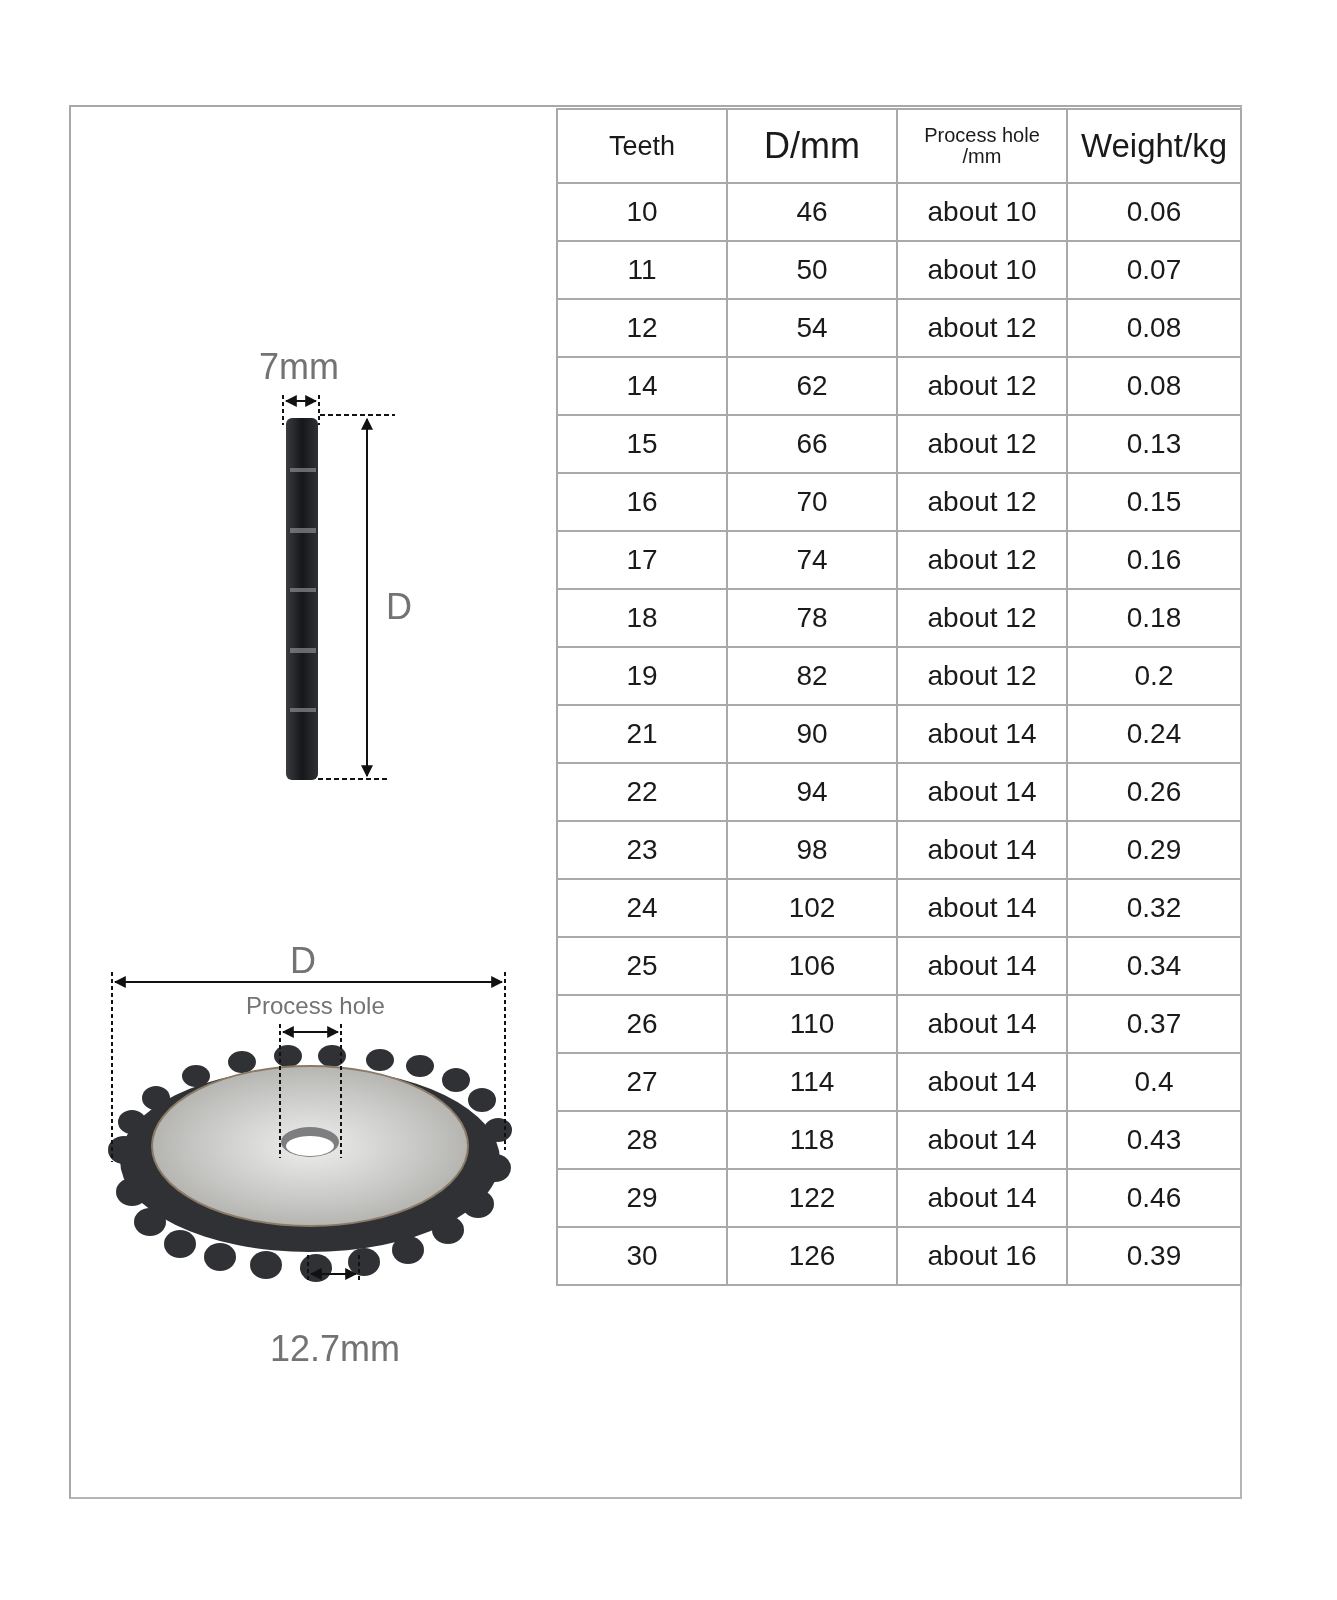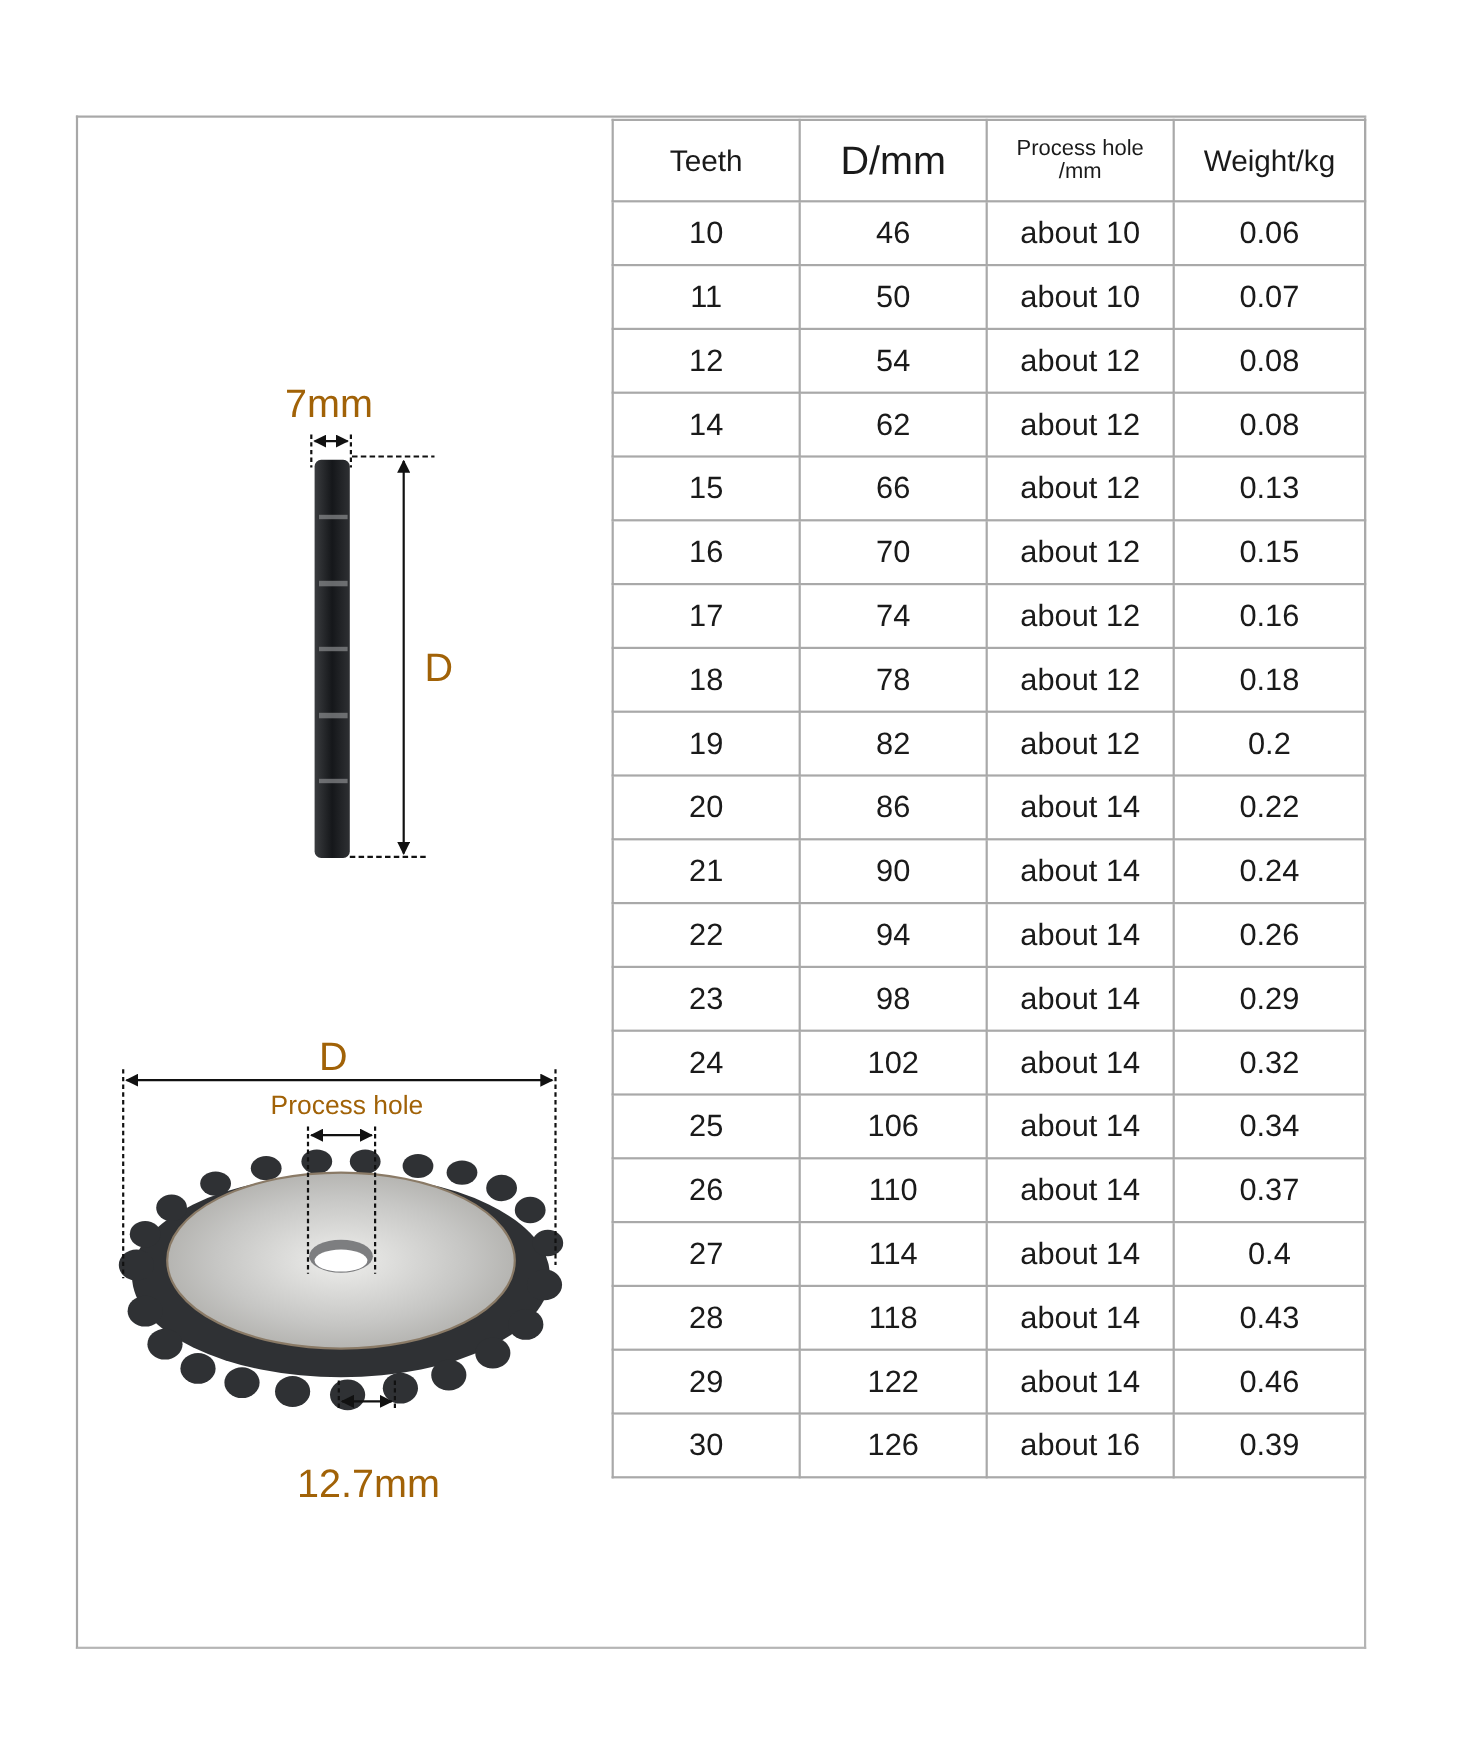--- a/index.html
+++ b/index.html
@@ -9,23 +9,23 @@
            border-top: 2px solid #a8a8a8; border-left: 2px solid #a8a8a8; border-right: 2px solid #b5b5b5;
            border-bottom: 2px solid #b5b5b5; box-sizing: border-box; }
   .spec-table { position: absolute; left: 556px; top: 108px; border-collapse: collapse; table-layout: fixed; padding-left: 47px; }
   .spec-table td, .spec-table th { border: 2px solid #a9a9a9; text-align: center; padding: 0; font-weight: normal; }
   .spec-table th { height: 72px; }
   .spec-table td { height: 56px; font-size: 28px; }
   .col-teeth { width: 170px; } .col-d { width: 170px; } .col-hole { width: 170px; } .col-w { width: 174px; }
   .h-teeth { font-size: 27px; }
   .h-d { font-size: 36px; }
   .h-hole { font-size: 20px; line-height: 21px; }
-  .h-w { font-size: 27px; }
+  .h-w { font-size: 33px; }
   .c-hole { font-size: 27px; }
-  .lbl { position: absolute; color: #a16207; }
+  .lbl { position: absolute; color: #737373; }
   svg { position: absolute; left: 0; top: 0; }
 </style>
 </head>
 <body>
 
 <div class="frame"></div>
 
 <div>
   <div class="lbl" style="left:259px; top:346px; font-size:36px;">7mm</div>
   <div class="lbl" style="left:386px; top:586px; font-size:36px;">D</div>
@@ -191,26 +191,20 @@
         <td class="c-hole">about 12</td>
         <td>0.18</td>
       </tr>
       <tr>
         <td>19</td>
         <td>82</td>
         <td class="c-hole">about 12</td>
         <td>0.2</td>
       </tr>
       <tr>
-        <td>20</td>
-        <td>86</td>
-        <td class="c-hole">about 14</td>
-        <td>0.22</td>
-      </tr>
-      <tr>
         <td>21</td>
         <td>90</td>
         <td class="c-hole">about 14</td>
         <td>0.24</td>
       </tr>
       <tr>
         <td>22</td>
         <td>94</td>
         <td class="c-hole">about 14</td>
         <td>0.26</td>

